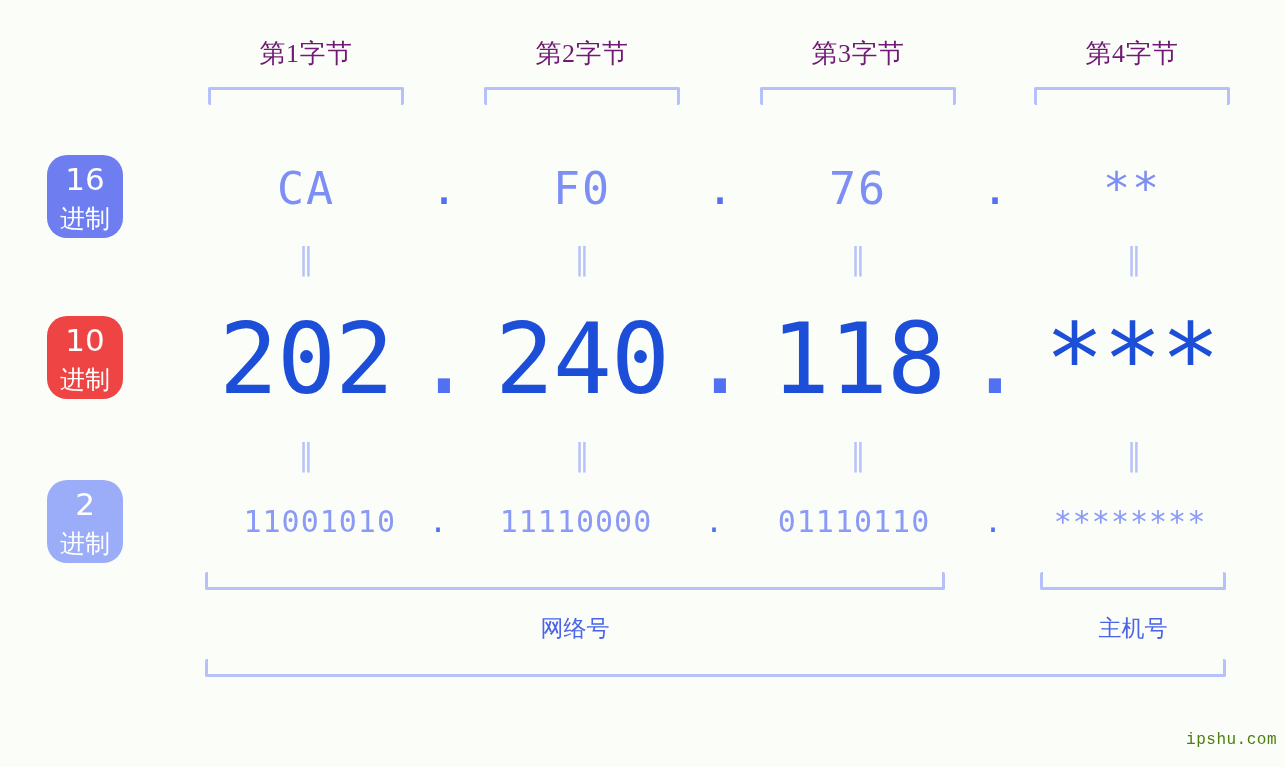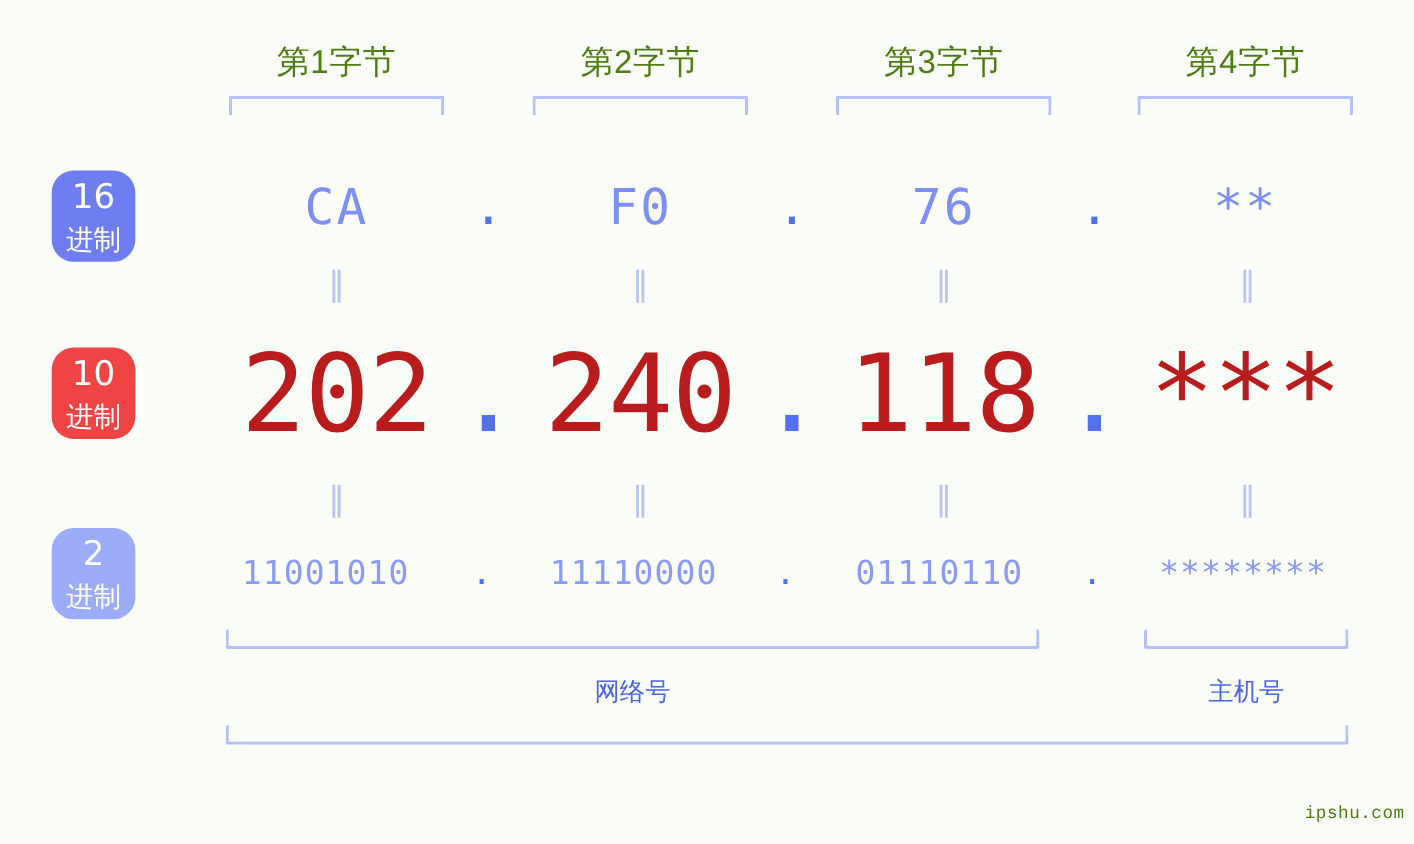--- a/index.html
+++ b/index.html
@@ -7,22 +7,22 @@
     width:1285px; height:767px;
     background:#fbfdf8;
     font-family:"DejaVu Sans", sans-serif;
     overflow:hidden;
   }
   #stage{ position:relative; width:1285px; height:767px; }
 
   
   .byte-label{
     position:absolute; top:36px;
-    font-family:Liberation Sans, sans-serif;
-    font-size:30px; color:#4d7c0f; letter-spacing:0.5px;
+    font-family:Liberation Serif, serif;
+    font-size:26px; color:#701a75; letter-spacing:0.5px;
     text-align:center; white-space:nowrap;
   }
 
   
   .bracket-top{
     position:absolute;
     border:3px solid #b6c0fb;
     border-bottom:none;
     height:18px;
     border-radius:2px;
@@ -61,21 +61,21 @@
     position:absolute;
     text-align:center;
     white-space:nowrap;
     font-family:"DejaVu Sans Mono", monospace;
   }
   .row-hex .cell{
     font-size:45px; color:#7d8ef5; letter-spacing:2px;
     top:160px; height:58px; line-height:58px;
   }
   .row-dec .cell{
-    font-size:98px; color:#b91c1c; letter-spacing:-1px;
+    font-size:98px; color:#1d4ed8; letter-spacing:-1px;
     top:300px; height:118px; line-height:118px;
   }
   .row-bin .cell{
     font-size:30px; color:#8a9af6; letter-spacing:1px;
     top:502px; height:40px; line-height:40px;
   }
 
   .dot{
     position:absolute;
     font-family:"DejaVu Sans Mono", monospace;
@@ -163,21 +163,21 @@
     <div class="dot" style="left:956px;width:78px;">.</div>
     <div class="cell" style="left:1026px;width:212px;">***</div>
   </div>
 
   <div class="eqmark eq-row2" style="left:296px;">‖</div>
   <div class="eqmark eq-row2" style="left:572px;">‖</div>
   <div class="eqmark eq-row2" style="left:848px;">‖</div>
   <div class="eqmark eq-row2" style="left:1124px;">‖</div>
 
   <div class="row-bin">
-    <div class="cell" style="left:196px;width:200px;">11001010</div>
+    <div class="cell" style="left:196px;width:200px;text-align:right;">11001010</div>
     <div class="dot" style="left:400px;width:76px;">.</div>
     <div class="cell" style="left:476px;width:200px;">11110000</div>
     <div class="dot" style="left:676px;width:76px;">.</div>
     <div class="cell" style="left:754px;width:200px;">01110110</div>
     <div class="dot" style="left:954px;width:78px;">.</div>
     <div class="cell" style="left:1030px;width:200px;">********</div>
   </div>
 
   <div class="bracket-bottom" style="left:205px;top:572px;width:740px;"></div>
   <div class="bracket-bottom" style="left:1040px;top:572px;width:186px;"></div>

